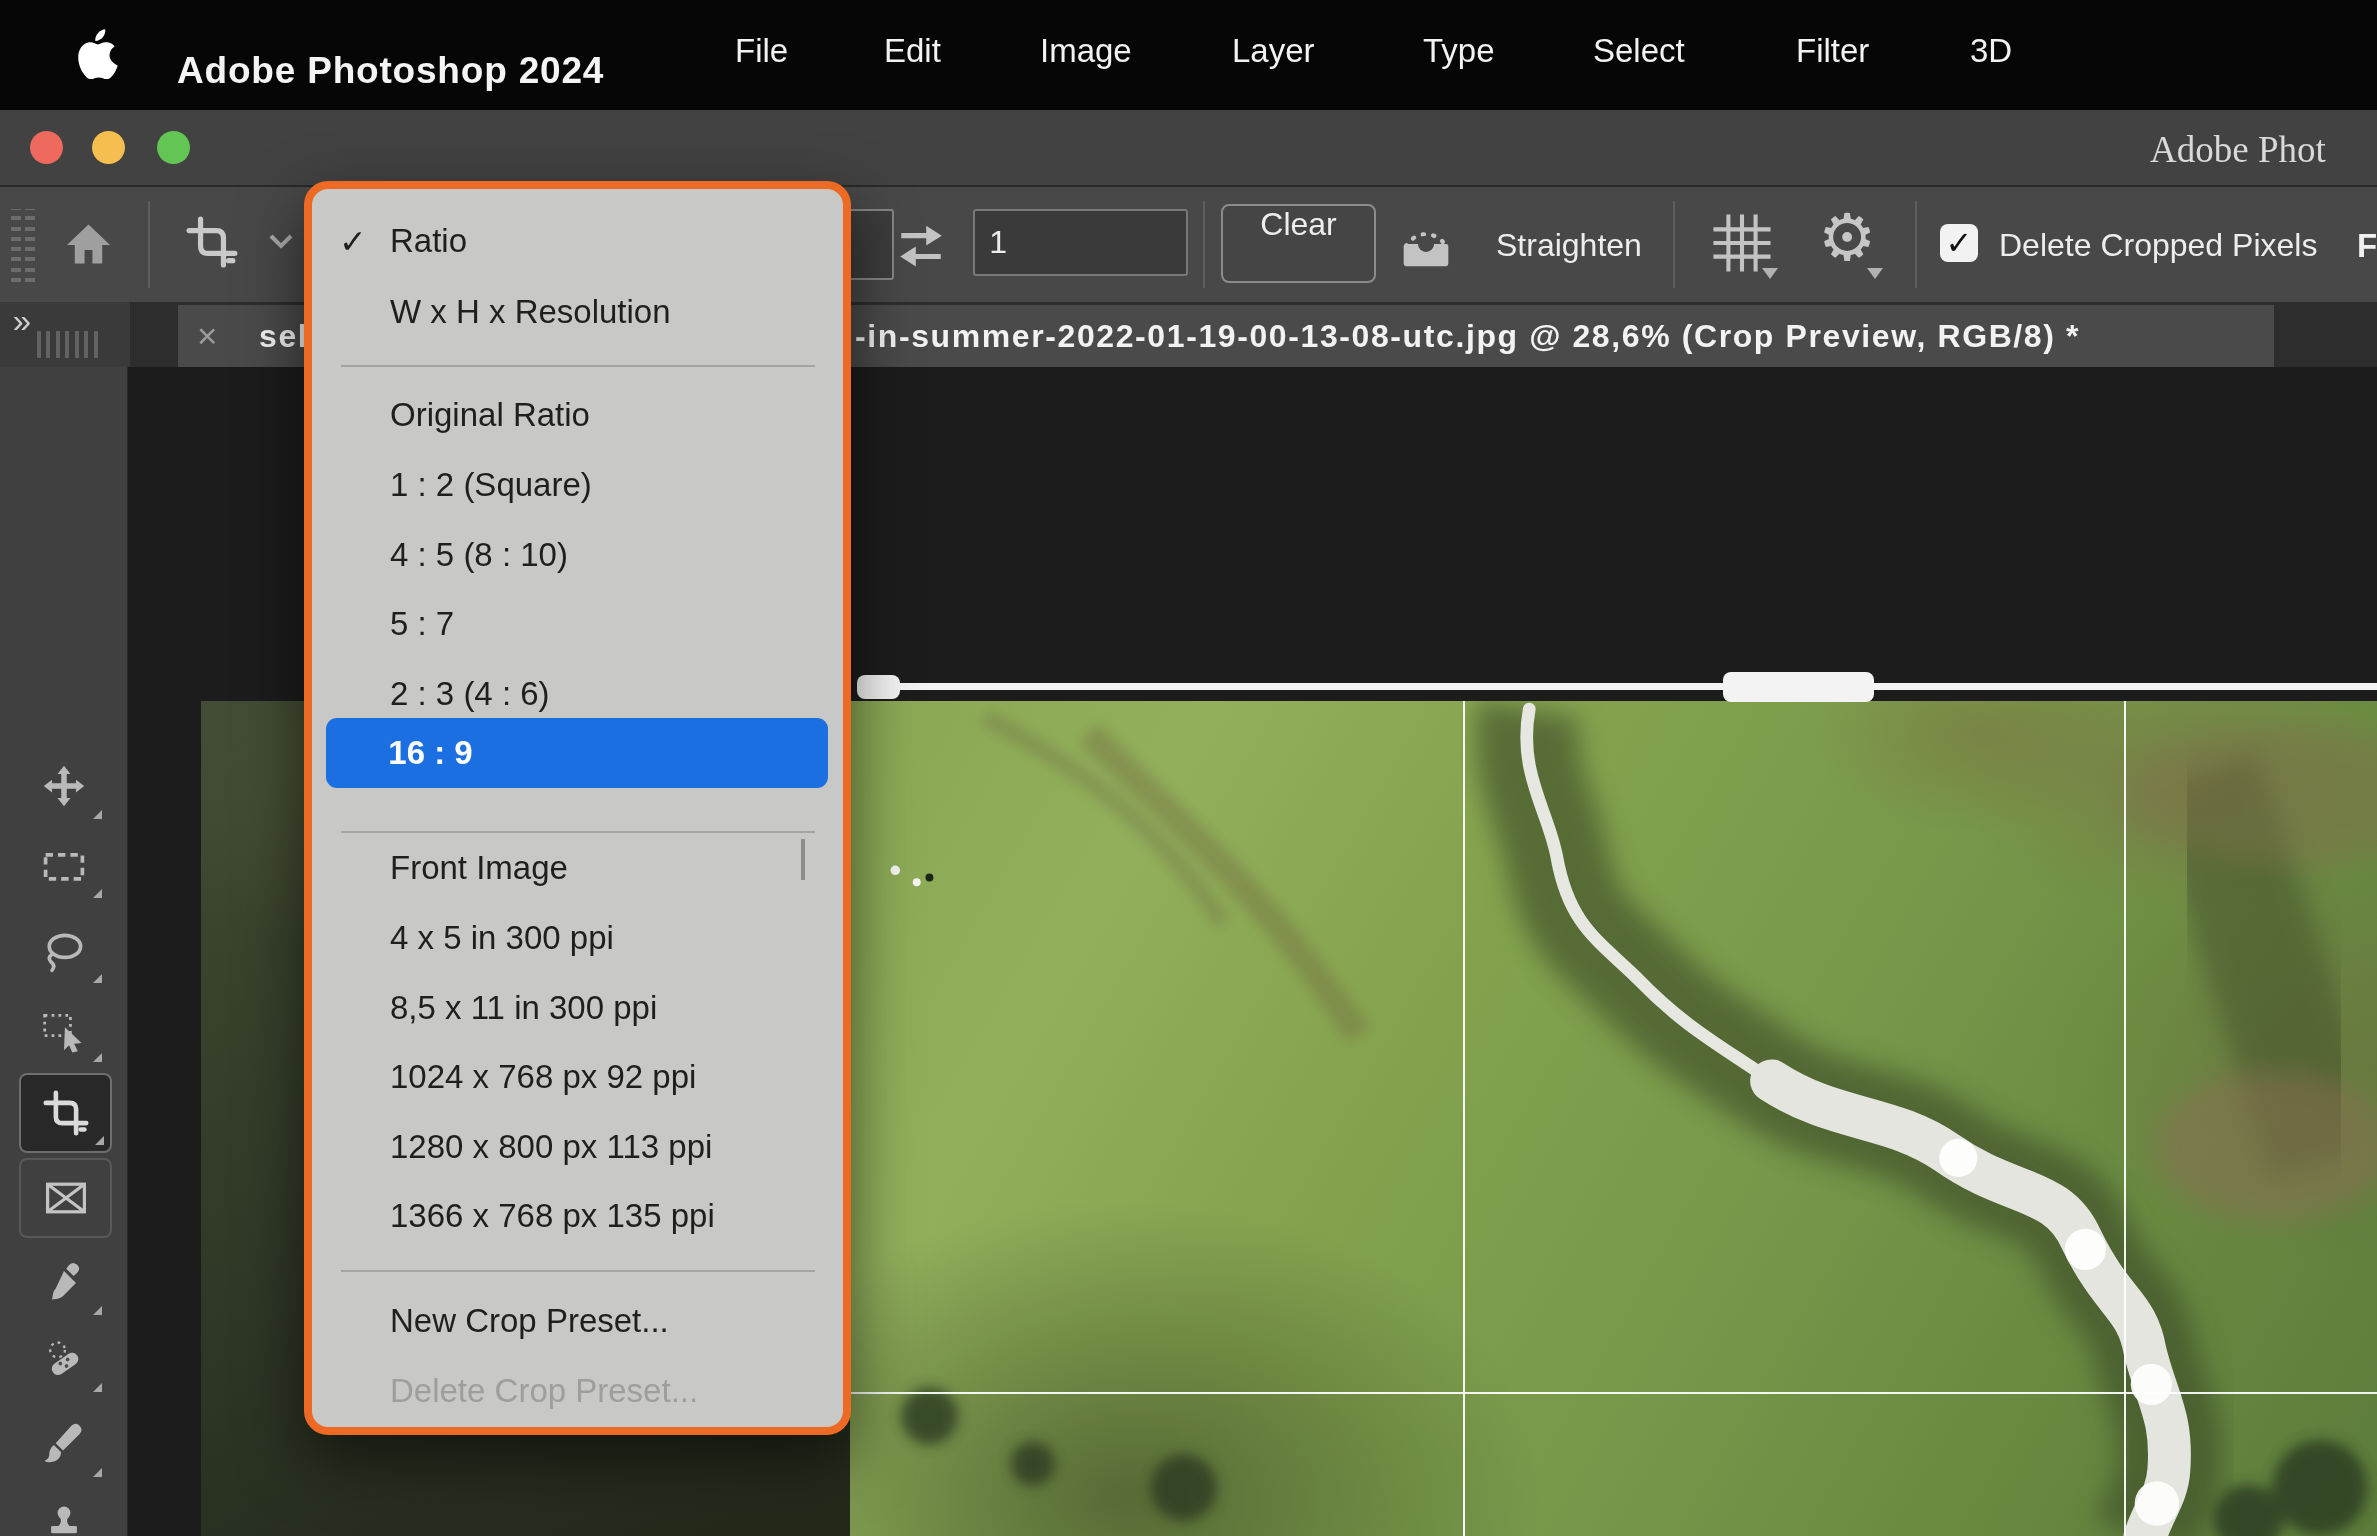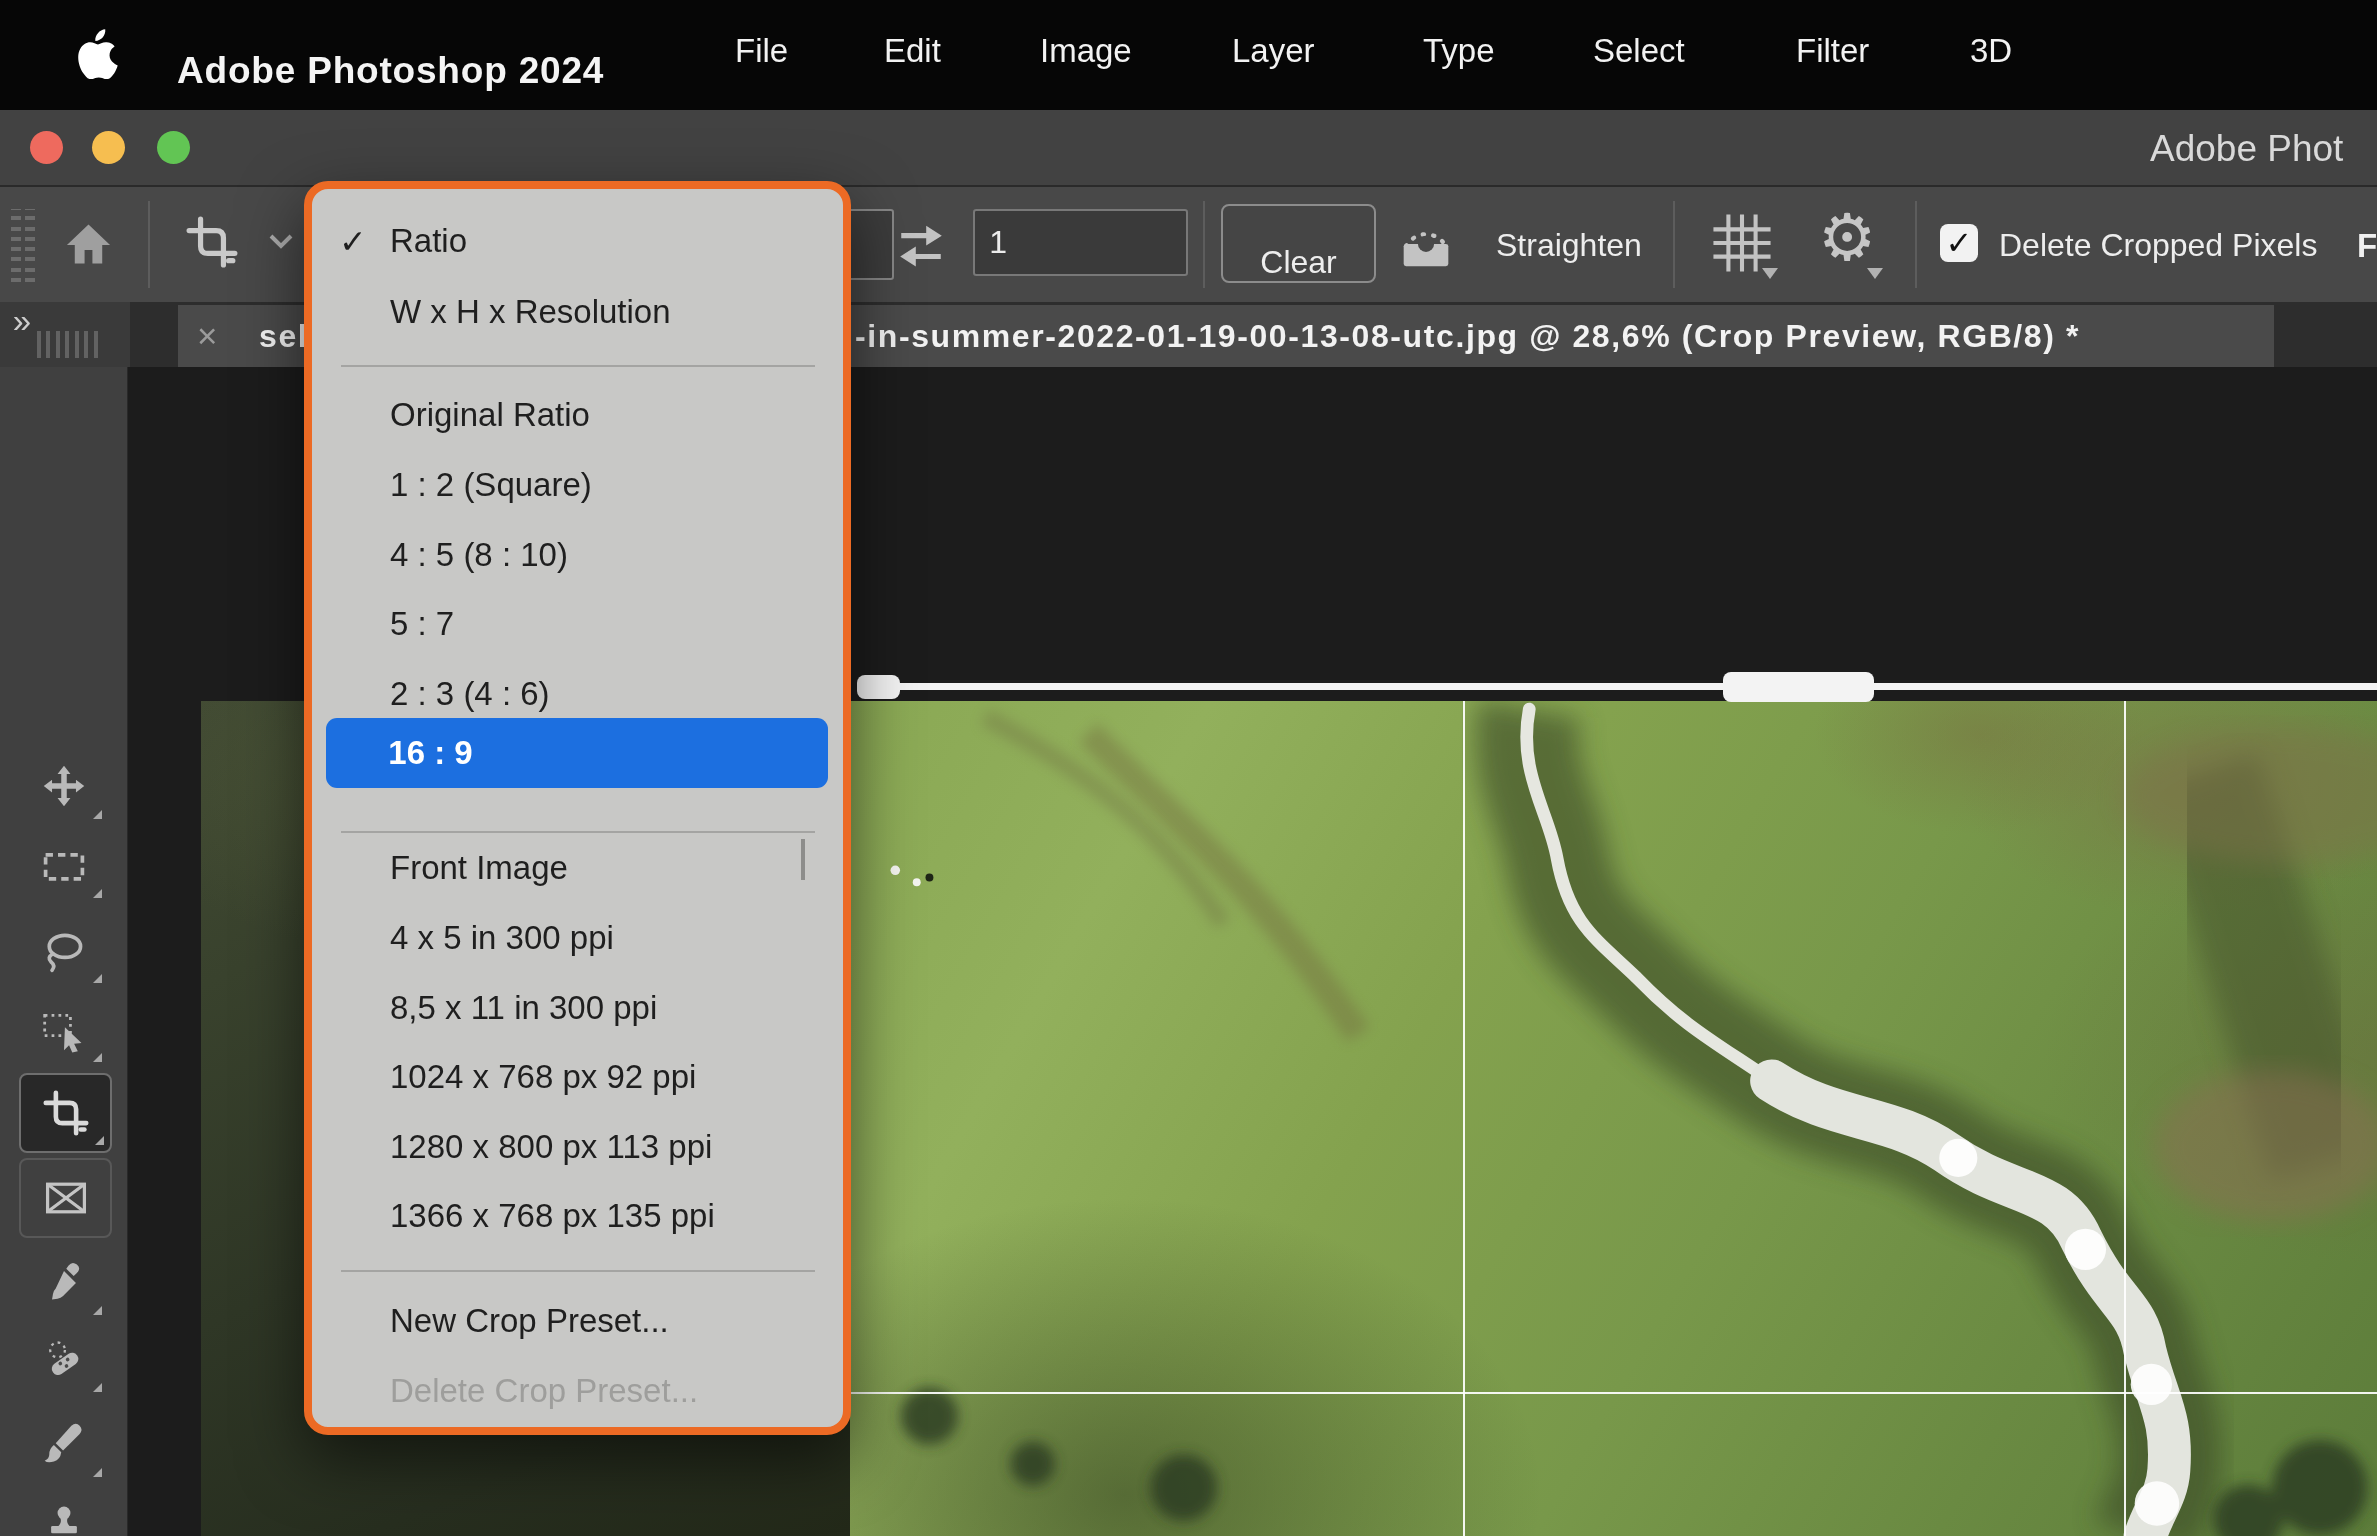--- a/index.html
+++ b/index.html
@@ -5,30 +5,30 @@
   html,body{margin:0;padding:0;background:#000;}
   body{width:2377px;height:1537px;position:relative;overflow:hidden;
        font-family:"Liberation Sans","DejaVu Sans",sans-serif;
        -webkit-font-smoothing:antialiased;}
   .abs{position:absolute;}
   
   #menubar{left:0;top:0;width:2377px;height:110px;background:#060606;color:#f4f4f4;}
   .mb-item{top:32px;font-size:33px;color:#f2f2f2;}
   #app-name{left:177px;top:30px;font-size:37px;font-weight:bold;letter-spacing:0.8px;margin-top:20px;}
   
-  #titlebar{left:0;top:110px;width:2377px;height:75px;background:#424242;border-bottom:2.4px solid #2a2a2a;}
+  #titlebar{left:0;top:110px;width:2377px;height:75px;background:#424242;border-bottom:2.4px solid #2a2a2a;font-family:Liberation Serif, serif;}
   .traffic{width:33px;height:33px;border-radius:50%;top:20.7px;}
   #win-title{left:2150px;top:17.5px;font-size:37px;color:#d9d9d9;white-space:nowrap;}
   
   #optionsbar{left:0;top:187px;width:2377px;height:115px;background:#484848;border-bottom:3.2px solid #2e2e2e;}
   .vsep{top:14.3px;width:1.6px;height:87px;background:#5d5d5d;}
   .ob-label{font-size:32px;color:#ededed;}
   .grip{width:9.5px;height:73px;top:22px;background:repeating-linear-gradient(0deg,#6c6c6c 0 4px,transparent 4px 10.3px);}
   #clear-btn{left:1221px;top:16.7px;width:151px;height:75px;background:#454545;border:2.4px solid #8c8c8c;border-radius:8px;
-             display:flex;align-items:flex-end;justify-content:center;}
+             display:flex;align-items:flex-start;justify-content:center;}
   #ratio-input{left:973px;top:21.5px;width:215px;height:67px;background:#3a3a3a;border:2.4px solid #787878;border-radius:3.2px;
                color:#ececec;font-size:32px;padding:0 0 0 14.3px;font-family:inherit;box-sizing:border-box;}
   #width-input-sliver{left:842px;top:21.5px;width:48px;height:67px;background:#3c3c3c;border:2.4px solid #868686;border-radius:3.2px;z-index:1;}
   .caret-tri{width:0;height:0;border-left:8.7px solid transparent;border-right:8.7px solid transparent;border-top:11px solid #b2b2b2;}
   #checkbox{left:1940px;top:37px;width:38px;height:38px;background:#f2f2f2;border-radius:8px;
             display:flex;align-items:center;justify-content:center;font-size:32px;font-weight:bold;color:#111;}
   #clipped-next{left:2357px;top:40px;width:20.7px;height:48px;overflow:hidden;font-size:33px;font-weight:bold;color:#f0f0f0;}
   
   #tabbar{left:0;top:302px;width:2377px;height:65px;background:#2d2d2d;}
   #tab-left-panel{left:0;top:0;width:130px;height:65px;background:#3a3a3a;color:#cdcdcd;}

